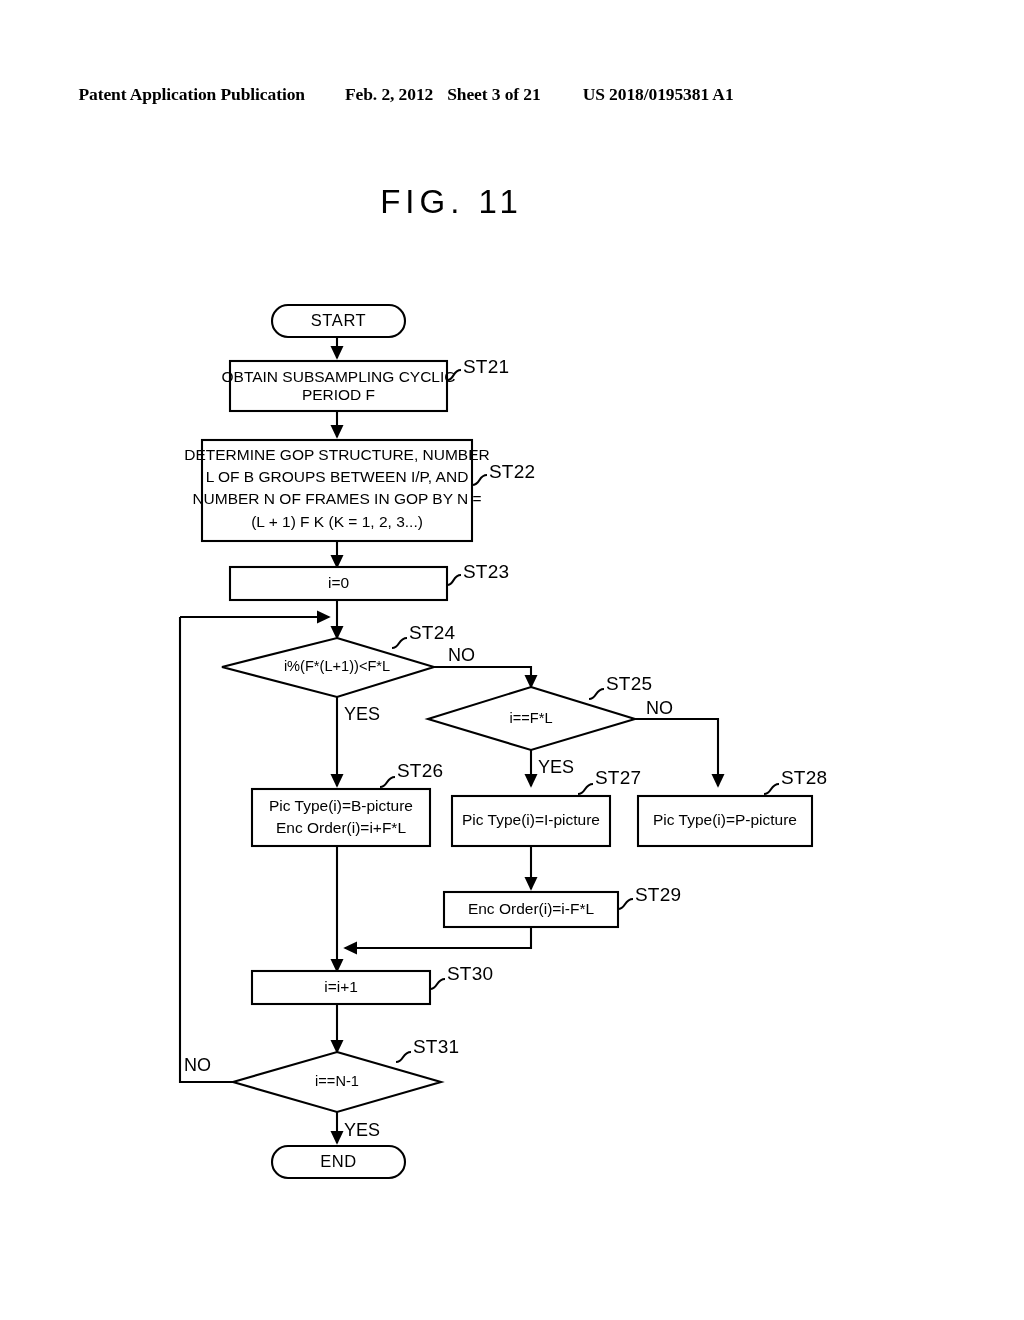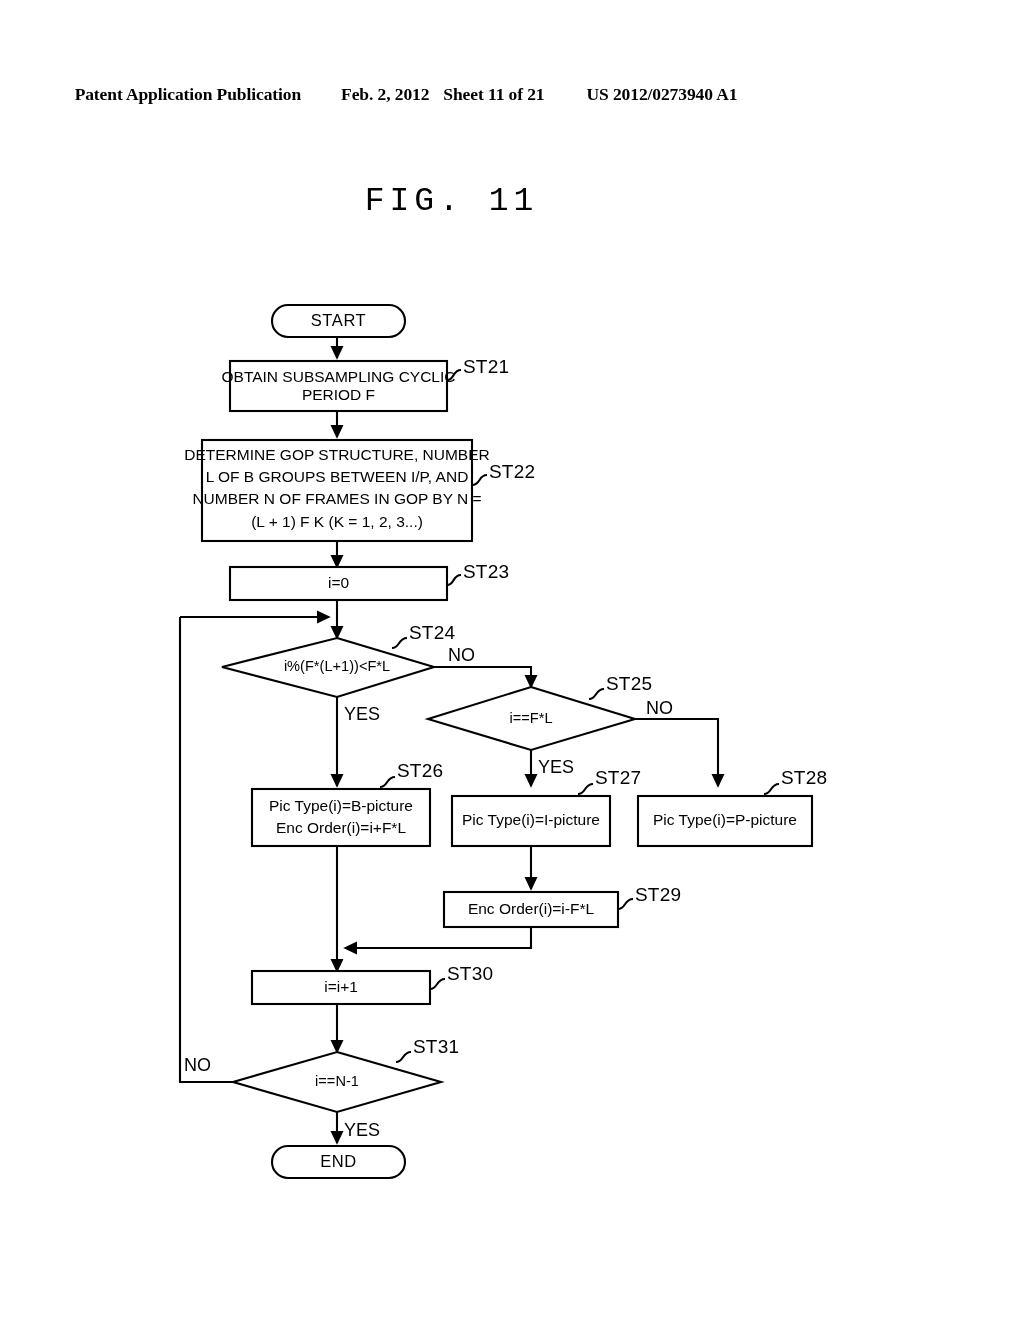--- a/index.html
+++ b/index.html
@@ -37,21 +37,21 @@
   .page-header .hd-sheet   { margin-right: 42px; }
   .page-header .hd-patno   { margin-right: 0; }
 
   
   .fig-title {
     position: absolute;
     top: 183px;
     left: 0;
     width: 903px;
     text-align: center;
-    font-family: Liberation Mono, monospace;
+    font-family: Liberation Sans, sans-serif;
     font-size: 33px;
     letter-spacing: 5px;
     font-weight: 400;
   }
 
   
   #flowchart {
     position: absolute;
     top: 0;
     left: 0;
@@ -97,22 +97,22 @@
     text-anchor: start;
     dominant-baseline: middle;
   }
 </style>
 </head>
 <body>
 
 <div class="page-header">
   <span class="hd-pub">Patent Application Publication</span>
   <span class="hd-date">Feb. 2, 2012</span>
-  <span class="hd-sheet">Sheet 11 of 21</span>
-  <span class="hd-patno">US 2012/0273940 A1</span>
+  <span class="hd-sheet">Sheet 3 of 21</span>
+  <span class="hd-patno">US 2018/0195381 A1</span>
 </div>
 
 <div class="fig-title">FIG. 11</div>
 
 <svg id="flowchart" viewBox="0 0 1024 1320">
   <defs>
     <marker id="arrow" viewBox="0 0 12 12" refX="9.6" refY="6" markerWidth="7.2" markerHeight="7.2" orient="auto-start-reverse">
       <path d="M 0 0.8 L 11 6 L 0 11.2 z" fill="#000000"></path>
     </marker>
   </defs>

